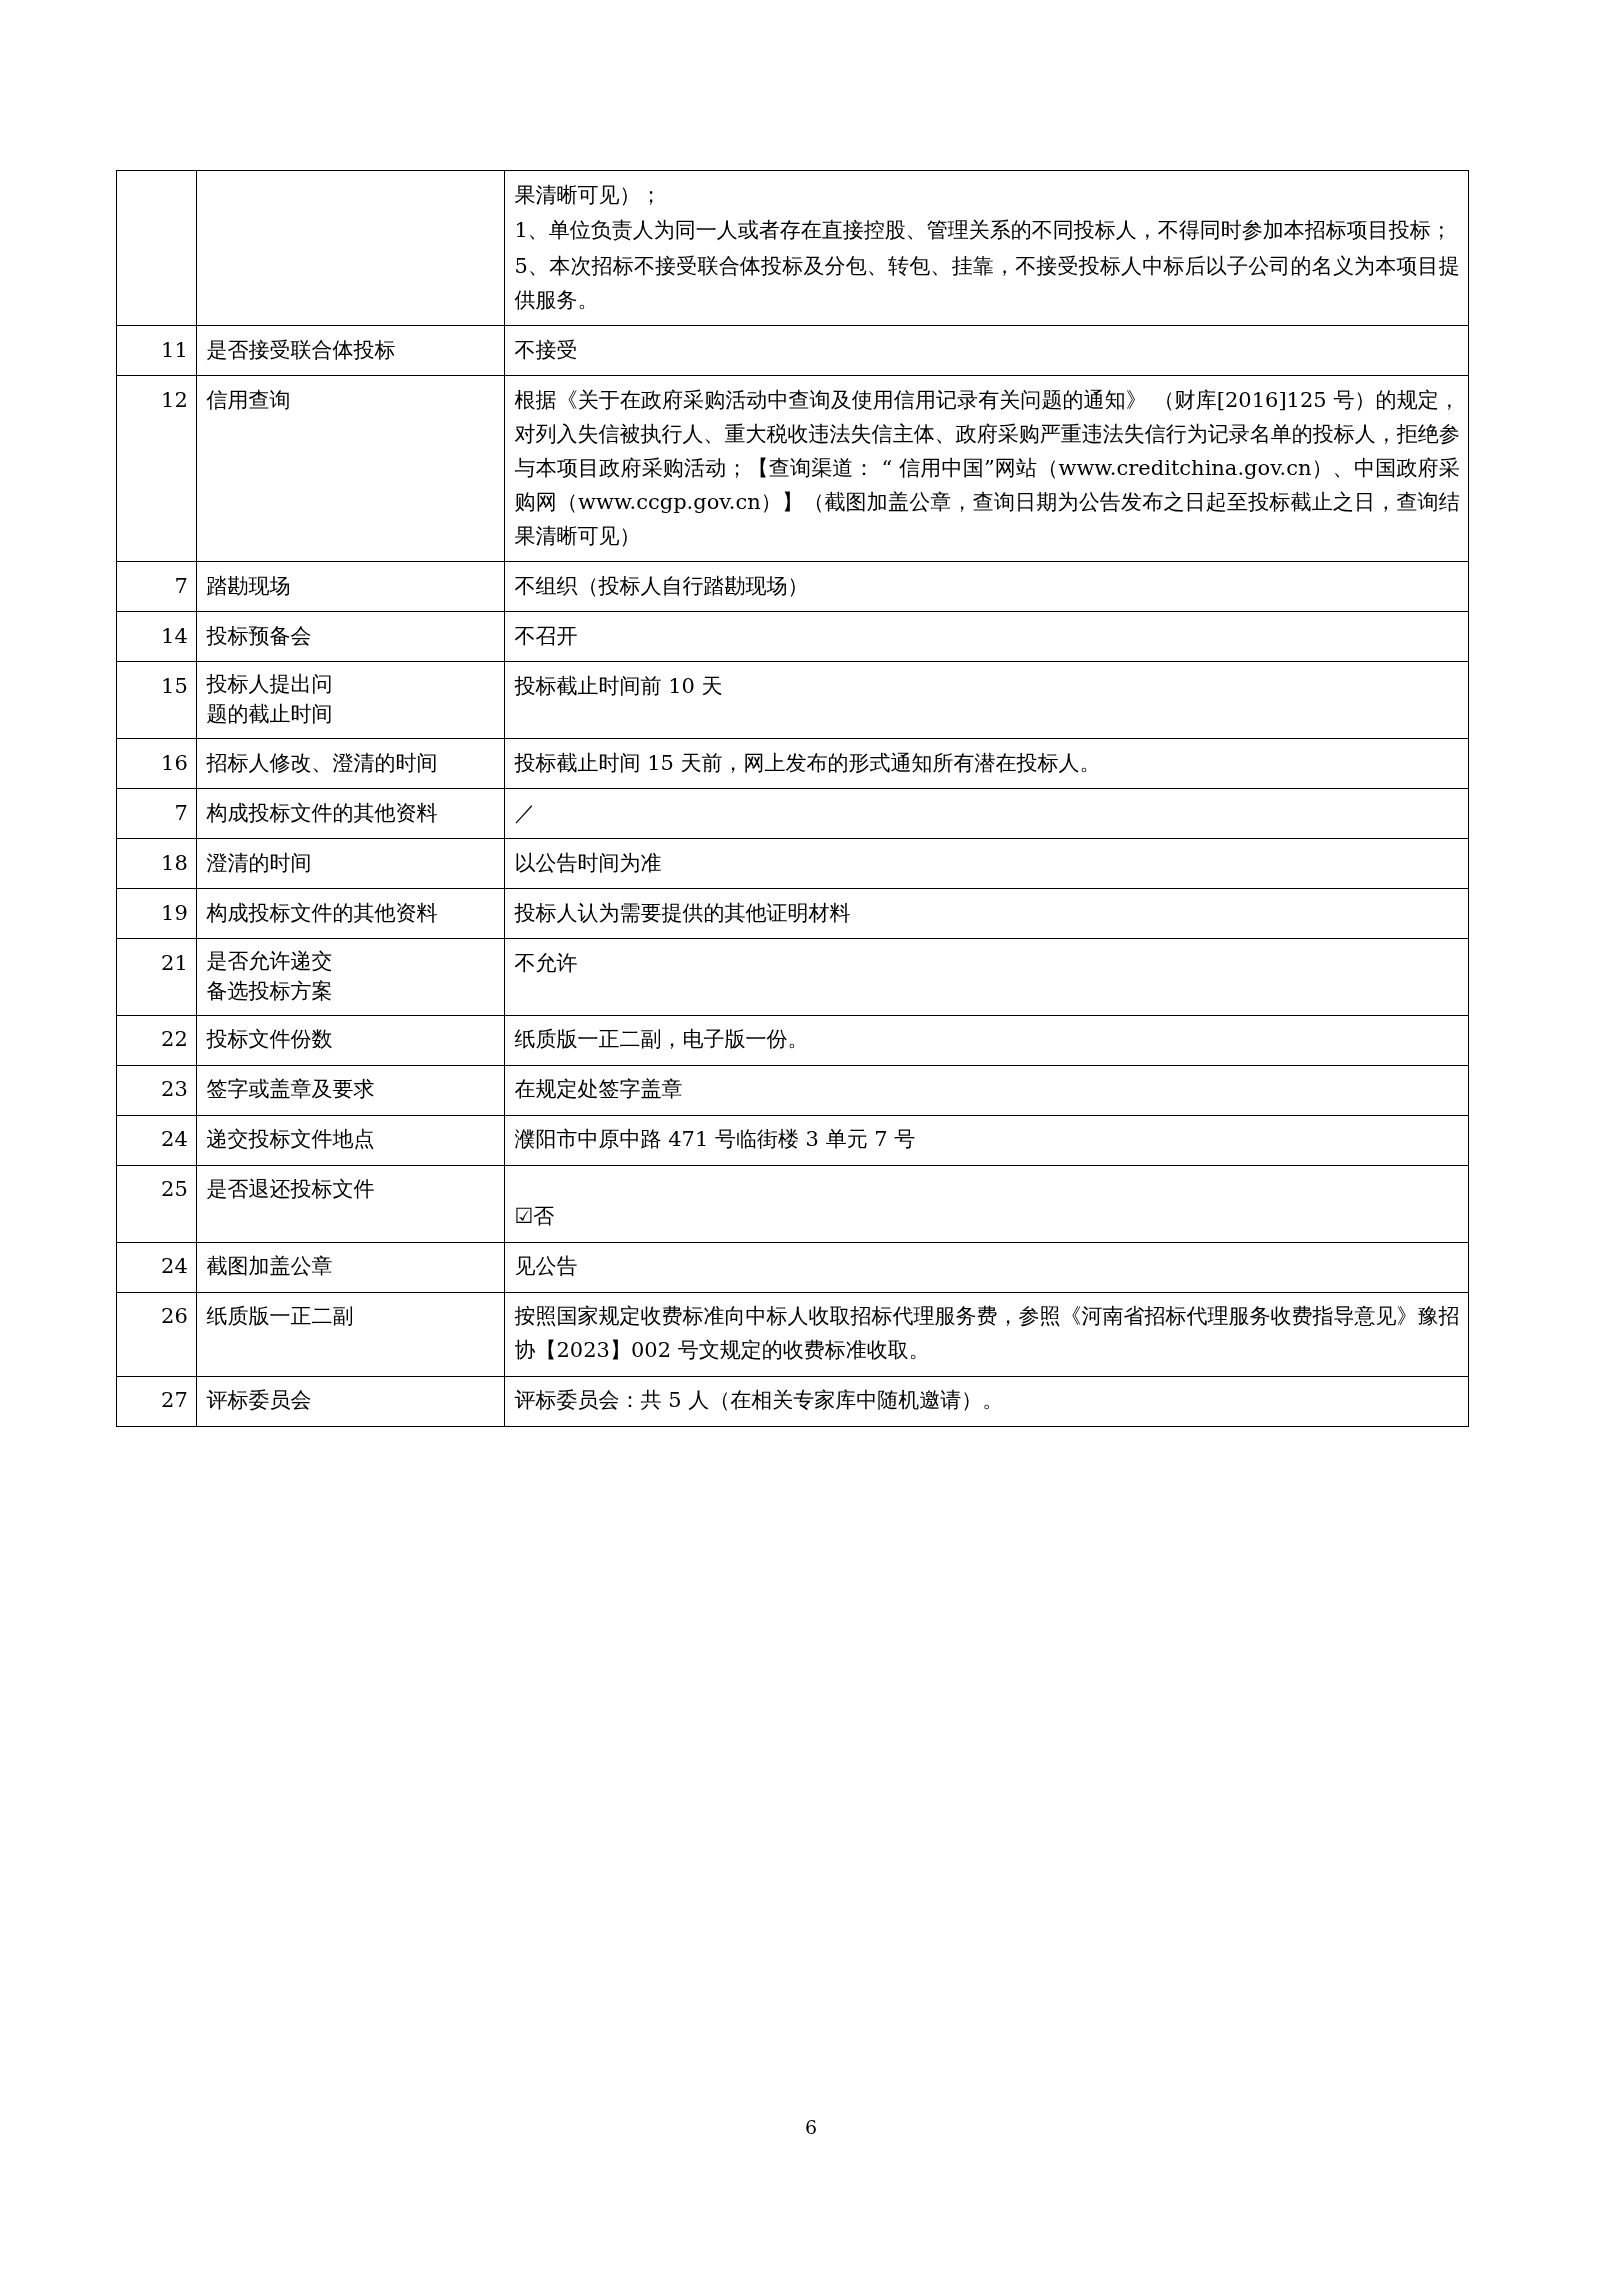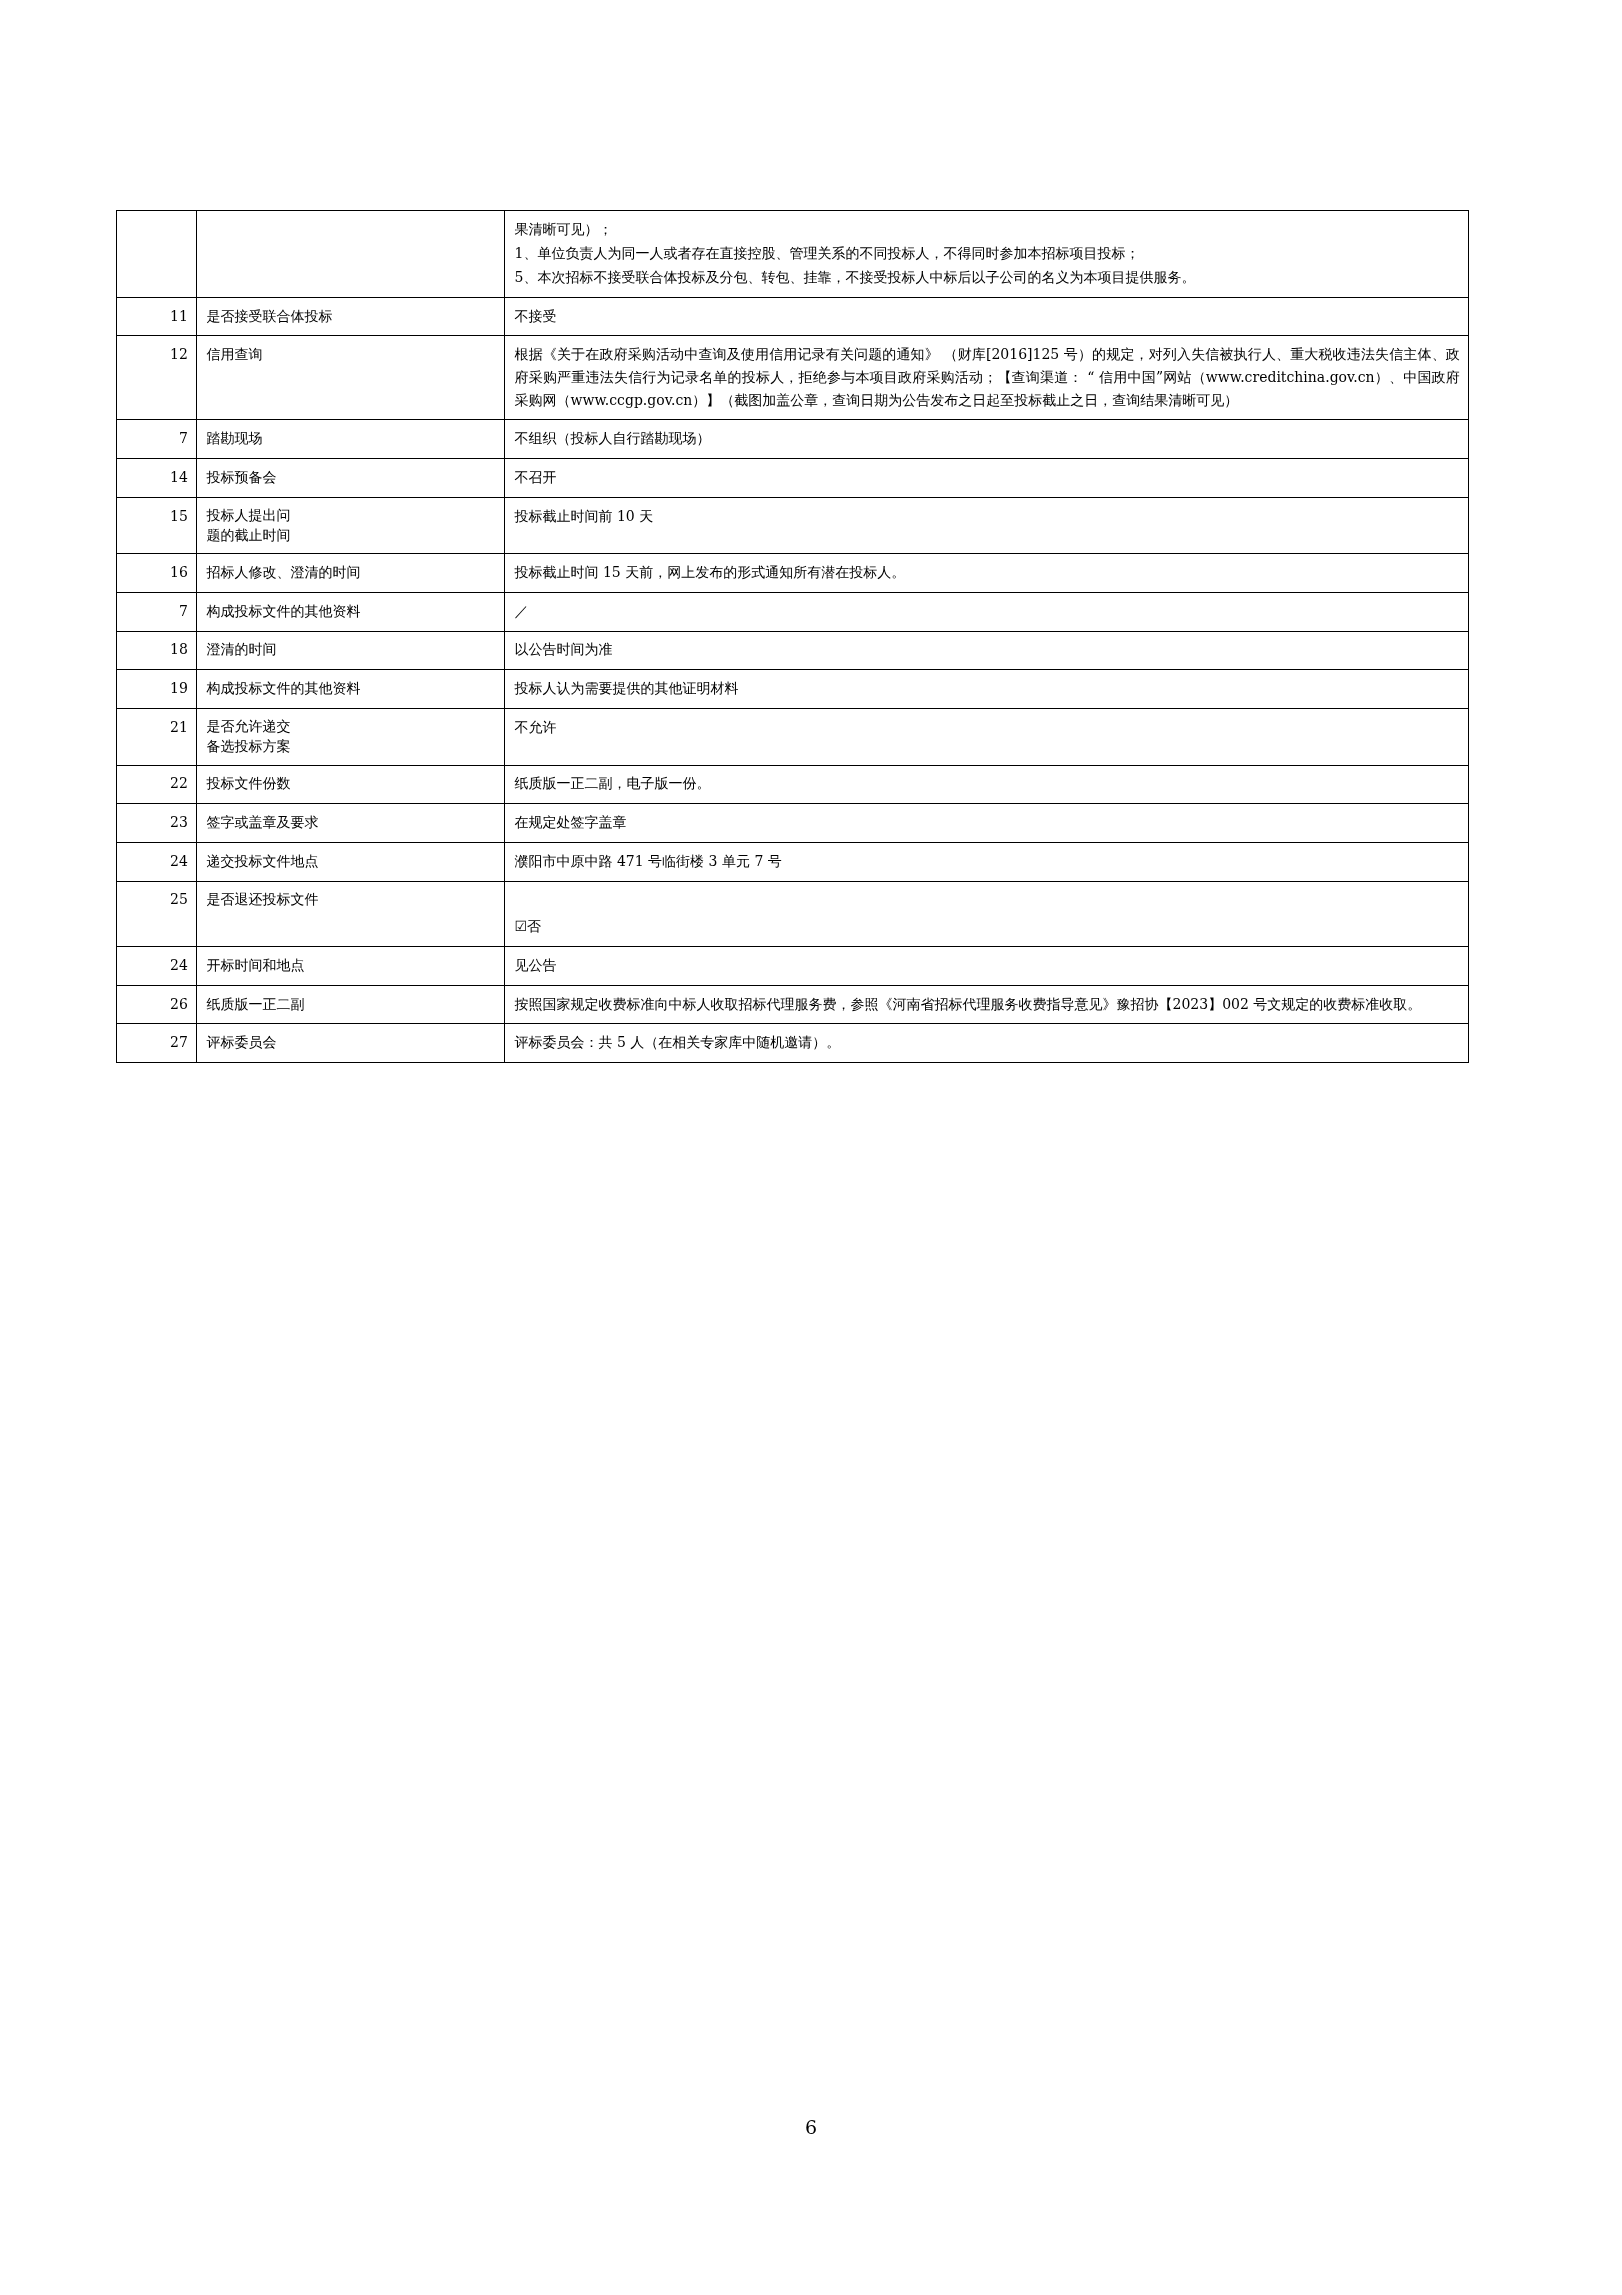--- a/index.html
+++ b/index.html
@@ -17,23 +17,22 @@
     position: relative;
     width: 1622px;
     min-height: 2295px;
     box-sizing: border-box;
     padding: 170px 133px 0 116px;
   }
   table.spec {
     border-collapse: collapse;
     width: 1353px;
     table-layout: fixed;
-    font-size: 14px;
+    font-size: 21px;
     line-height: 1.62;
-    margin-top: 40px;
   }
   table.spec td {
     border: 1.4px solid #000000;
     vertical-align: top;
     padding: 6.8px 8.2px 8.2px 9.5px;
   }
   td.num {
     width: 80px;
     text-align: right;
     vertical-align: middle;
@@ -178,21 +177,21 @@
       <tr>
         <td class="num pad-tall">25</td>
         <td class="label pad-tall" style="vertical-align:top">是否退还投标文件</td>
         <td class="value pad-tall" style="vertical-align:bottom">
           <div class="checkbox-line">☑否</div>
         </td>
       </tr>
 
       <tr>
         <td class="num pad-tall">24</td>
-        <td class="label pad-tall">开标时间和地点</td>
+        <td class="label pad-tall">截图加盖公章</td>
         <td class="value pad-tall">见公告</td>
       </tr>
 
       <tr>
         <td class="num">26</td>
         <td class="label">纸质版一正二副</td>
         <td class="value">按照国家规定收费标准向中标人收取招标代理服务费，参照《河南省招标代理服务收费指导意见》豫招协【2023】002 号文规定的收费标准收取。</td>
       </tr>
 
       <tr>

